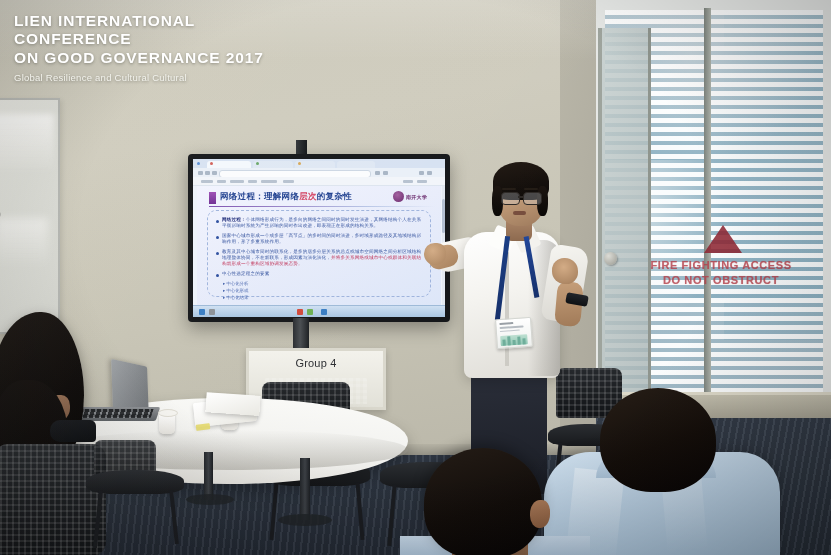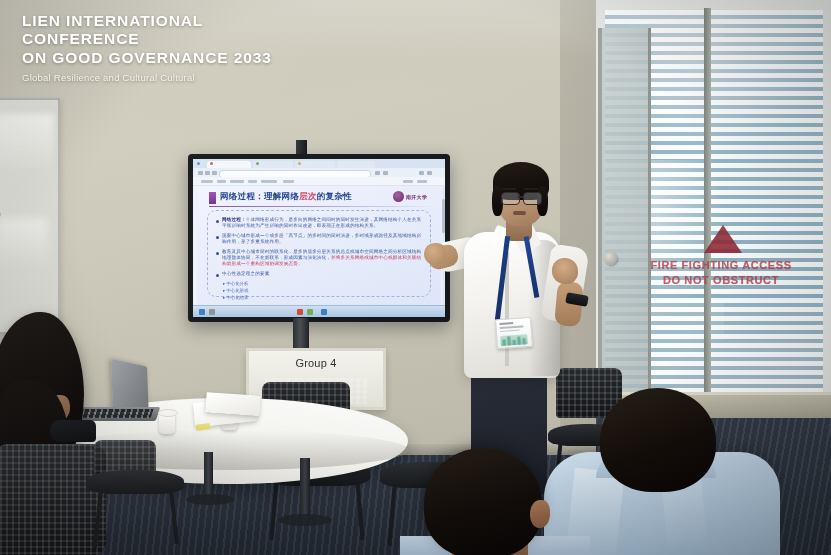--- a/index.html
+++ b/index.html
@@ -285,21 +285,21 @@
   .fg2-collar{position:absolute;left:596px;top:452px;width:120px;height:26px;
     background:linear-gradient(180deg,#c8daea,#a8c0d5);border-radius:40px 40px 0 0;}
 
   
   .vignette{position:absolute;inset:0;pointer-events:none;
     background:radial-gradient(ellipse at 48% 42%,rgba(0,0,0,0) 52%,rgba(0,0,0,.26) 100%);}
   .warm{position:absolute;inset:0;pointer-events:none;
     background:linear-gradient(130deg,rgba(255,248,225,.06),rgba(0,0,0,0) 55%);}
 
   
-  .title-ov{position:absolute;left:14px;top:12px;width:300px;pointer-events:none;margin-left:8px;}
+  .title-ov{position:absolute;left:14px;top:12px;width:300px;pointer-events:none;}
   .t-main{font-size:15.5px;font-weight:700;color:#ffffff;letter-spacing:.9px;
     line-height:1.18;text-shadow:0 1px 3px rgba(60,60,50,.45);}
   .t-sub{margin-top:5px;font-size:9.5px;color:#f2f2ec;letter-spacing:.25px;
     text-shadow:0 1px 3px rgba(60,60,50,.45);}
 </style>
 </head>
 <body>
 
 <div id="scene">
 
@@ -529,17 +529,17 @@
     <div class="fg1-neck"></div>
     <div class="fg1-head"></div>
     <div class="fg1-ear"></div>
   </div>
 
   <div class="warm"></div>
   <div class="vignette"></div>
 
   <div class="title-ov">
     <div class="t-main">LIEN INTERNATIONAL CONFERENCE</div>
-    <div class="t-main">ON GOOD GOVERNANCE 2033</div>
+    <div class="t-main">ON GOOD GOVERNANCE 2017</div>
     <div class="t-sub">Global Resilience and Cultural Cultural</div>
   </div>
 
 </div>
 
 </body></html>

